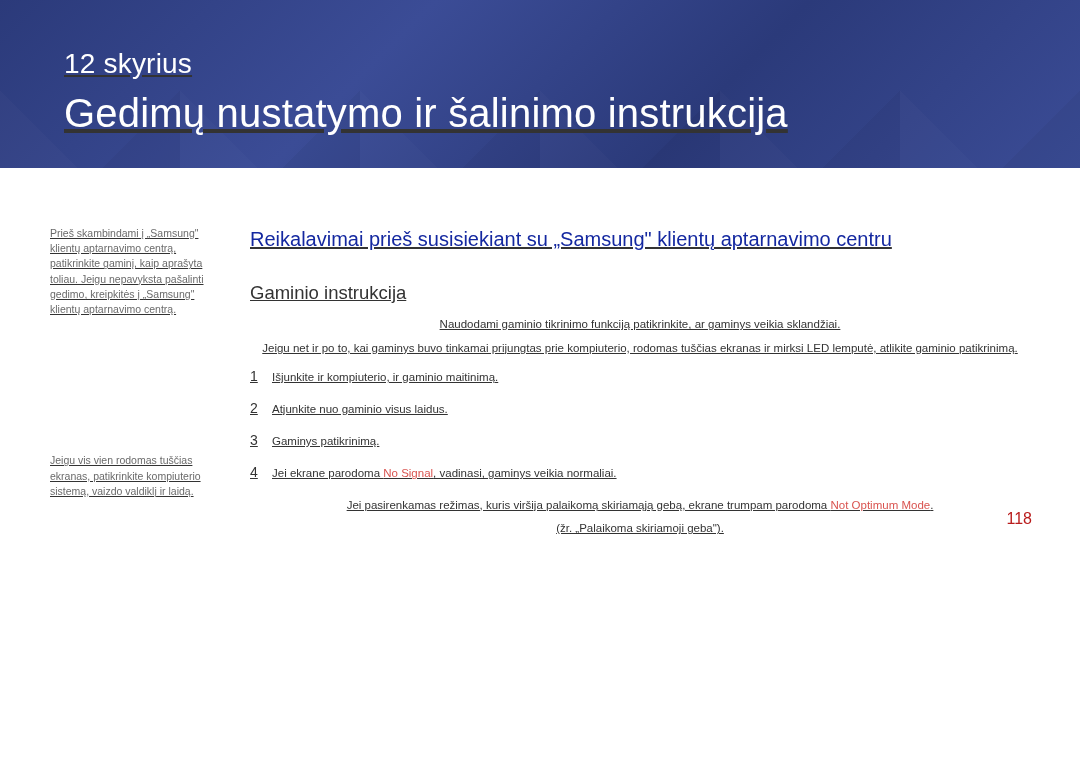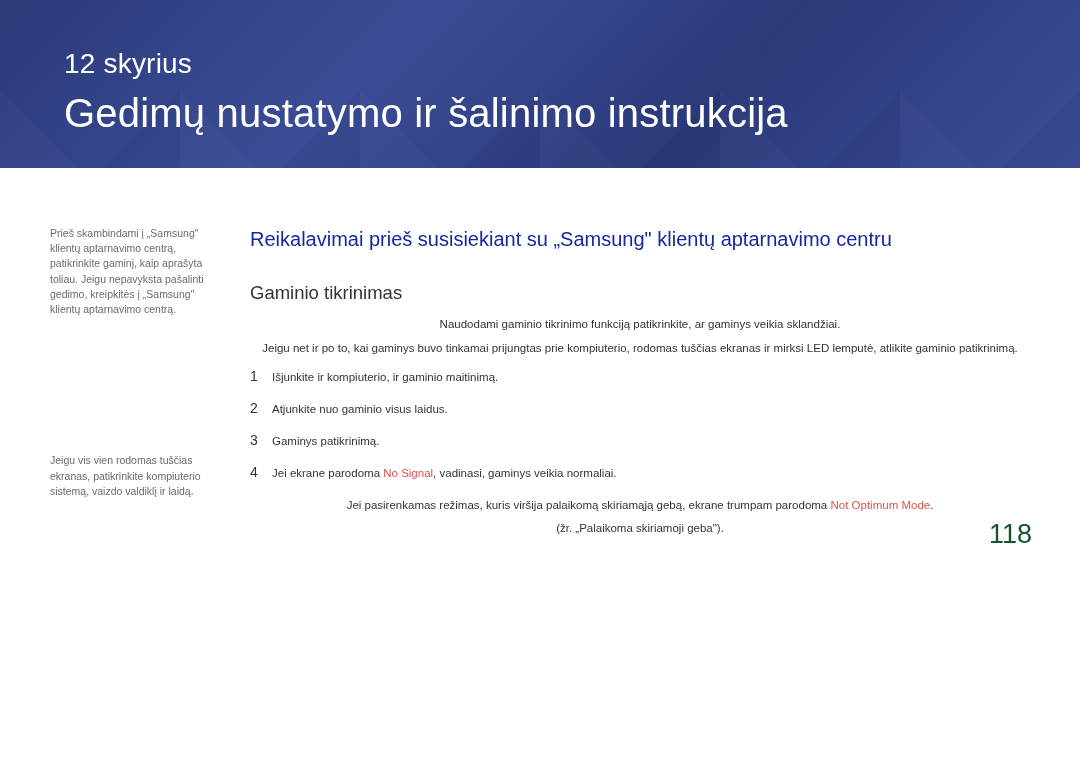--- a/index.html
+++ b/index.html
@@ -1,17 +1,17 @@
 <!DOCTYPE html>
 <html><head>
 <meta charset="utf-8">
 <style>
   * { margin: 0; padding: 0; box-sizing: border-box; }
   html, body { width: 1080px; height: 763px; font-family: Arial, Helvetica, sans-serif; background: #fff; color: #333; }
-  .page { width: 1080px; height: 574px; position: relative; }
+  .page { width: 1080px; height: 574px; position: relative; text-decoration: underline; }
   .banner {
     position: relative;
     width: 100%;
     height: 168px;
     background: linear-gradient(135deg, #2b3a7a 0%, #3b4c96 35%, #2b3a7a 65%, #3b4c96 100%);
     overflow: hidden;
     padding: 48px 64px 0 64px;
     color: #fff;
   }
   .banner::before {
@@ -31,21 +31,21 @@
   .side-note { font-size: 10.5px; line-height: 1.45; color: #6a6a6a; margin-bottom: 18px; }
   .main { flex: 1; }
   .h2 { color: #1428A0; font-size: 20px; font-weight: 400; line-height: 1.3; margin-bottom: 30px; }
   .h3 { color: #333; font-size: 18.5px; font-weight: 400; margin-bottom: 12px; margin-top: 8px; }
   .para { font-size: 11.5px; line-height: 1.55; color: #333; margin-bottom: 6px; text-align: center; }
   .steps { margin-top: 10px; }
   .step-row { display: flex; align-items: baseline; margin-bottom: 14px; font-size: 11.5px; }
   .step-num { font-size: 14px; color: #333; width: 22px; flex-shrink: 0; font-weight: 400; }
   .step-text { line-height: 1.5; }
   .warn { color: #d9534f; }
-  .page-num { position: absolute; right: 48px; bottom: 24px; font-size: 27px; color: #14532d; font-weight: 300; }
+  .page-num { position: absolute; right: 48px; bottom: 46px; font-size: 16px; color: #b91c1c; font-weight: 300; }
   .spacer-h3 { margin-top: 28px; }
 </style>
 </head>
 <body>
 
 <div class="page">
   <div class="banner">
     <div class="chapter-number">12 skyrius</div>
     <div class="chapter-title">Gedimų nustatymo ir šalinimo instrukcija</div>
   </div>
@@ -53,21 +53,21 @@
   <div class="content">
     <div class="sidebar">
       <div class="side-note">Prieš skambindami į „Samsung" klientų aptarnavimo centrą, patikrinkite gaminį, kaip aprašyta toliau. Jeigu nepavyksta pašalinti gedimo, kreipkitės į „Samsung" klientų aptarnavimo centrą.</div>
       <div style="height:118px"></div>
       <div class="side-note">Jeigu vis vien rodomas tuščias ekranas, patikrinkite kompiuterio sistemą, vaizdo valdiklį ir laidą.</div>
     </div>
 
     <div class="main">
       <div class="h2">Reikalavimai prieš susisiekiant su „Samsung" klientų aptarnavimo centru</div>
 
-      <div class="h3">Gaminio tikrinimas</div>
+      <div class="h3">Gaminio instrukcija</div>
       <div class="para">Naudodami gaminio tikrinimo funkciją patikrinkite, ar gaminys veikia sklandžiai.</div>
       <div class="para">Jeigu net ir po to, kai gaminys buvo tinkamai prijungtas prie kompiuterio, rodomas tuščias ekranas ir mirksi LED lemputė, atlikite gaminio patikrinimą.</div>
 
       <div class="steps">
         <div class="step-row">
           <div class="step-num">1</div>
           <div class="step-text">Išjunkite ir kompiuterio, ir gaminio maitinimą.</div>
         </div>
         <div class="step-row">
           <div class="step-num">2</div>

